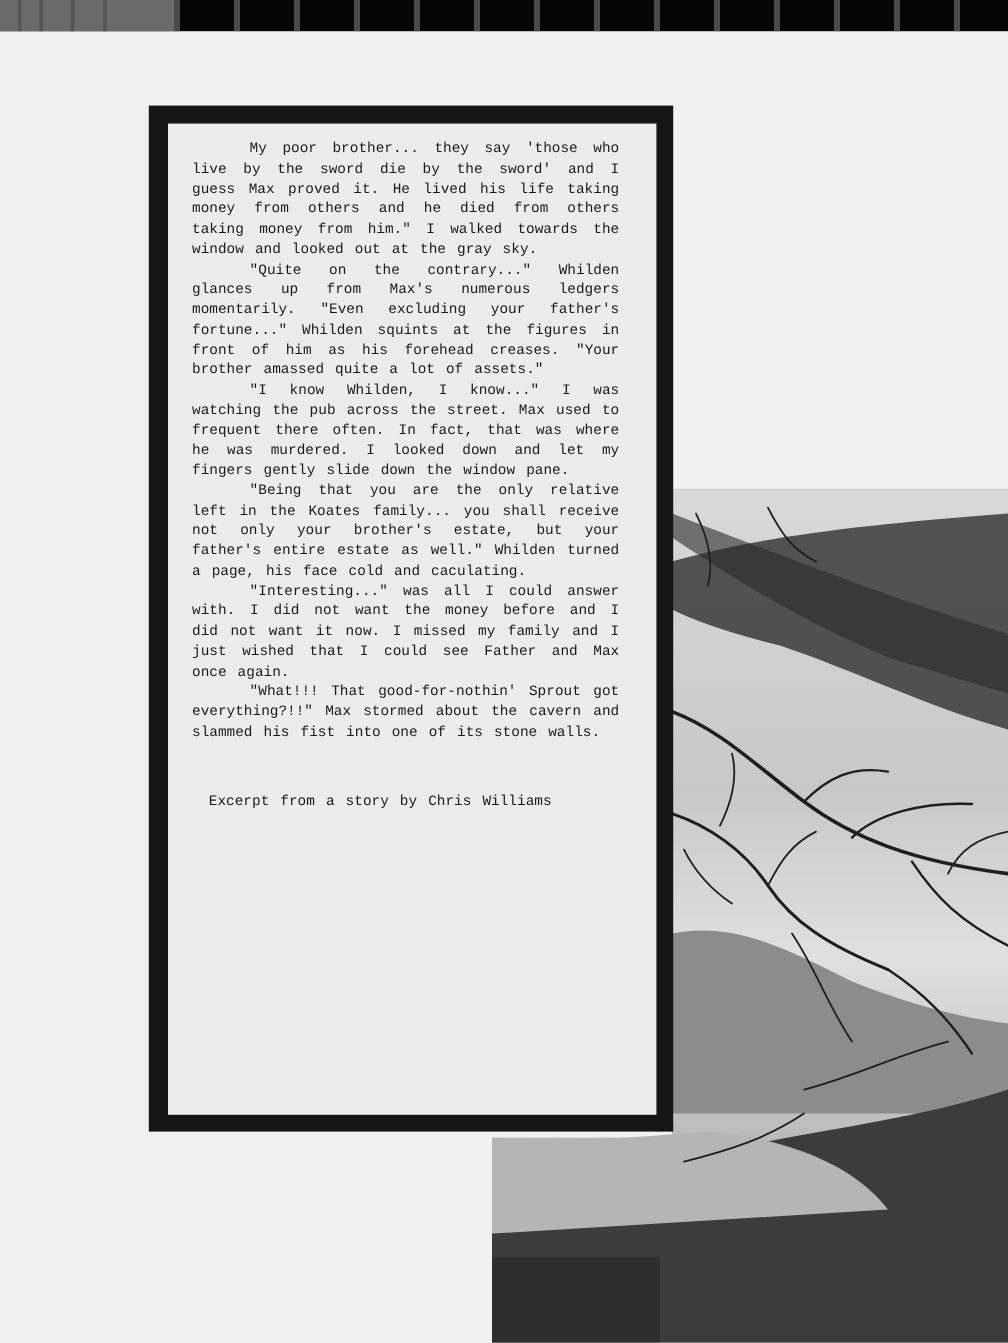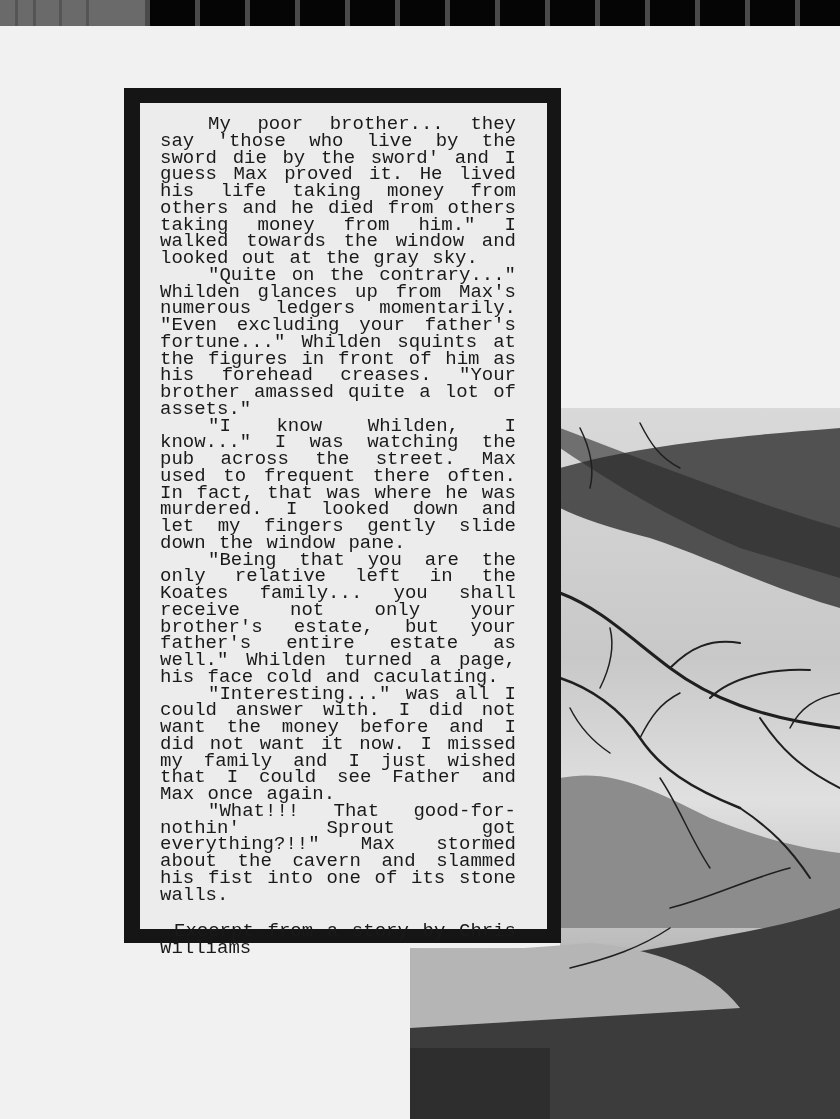--- a/index.html
+++ b/index.html
@@ -26,28 +26,28 @@
   .frame {
     position:absolute; left:124px; top:88px; width:437px; height:855px;
     background:#151515;
   }
   .frame-inner {
     position:absolute; left:16px; top:15px; right:14px; bottom:14px;
     background:#ececec;
   }
   .story {
     position:absolute; left:160px; top:116px; width:356px;
-    font-size:19px; line-height:16.75px; color:#1a1a1a;
+    font-size:12px; line-height:16.75px; color:#1a1a1a;
     letter-spacing:0px;
   }
   .story p {
     margin:0; text-align:justify; text-align-last:left;
     text-indent:48px; white-space:normal; word-spacing:2px;
   }
-  .story p.credit { text-indent:14px; margin-top:20px; }
+  .story p.credit { text-indent:14px; margin-top:41px; }
 </style>
 </head>
 <body>
 
 <div class="topbar">
   <div class="grey">
     <span style="left:15px"></span>
       <span style="left:33px"></span>
       <span style="left:59px"></span>
       <span style="left:86px"></span>

